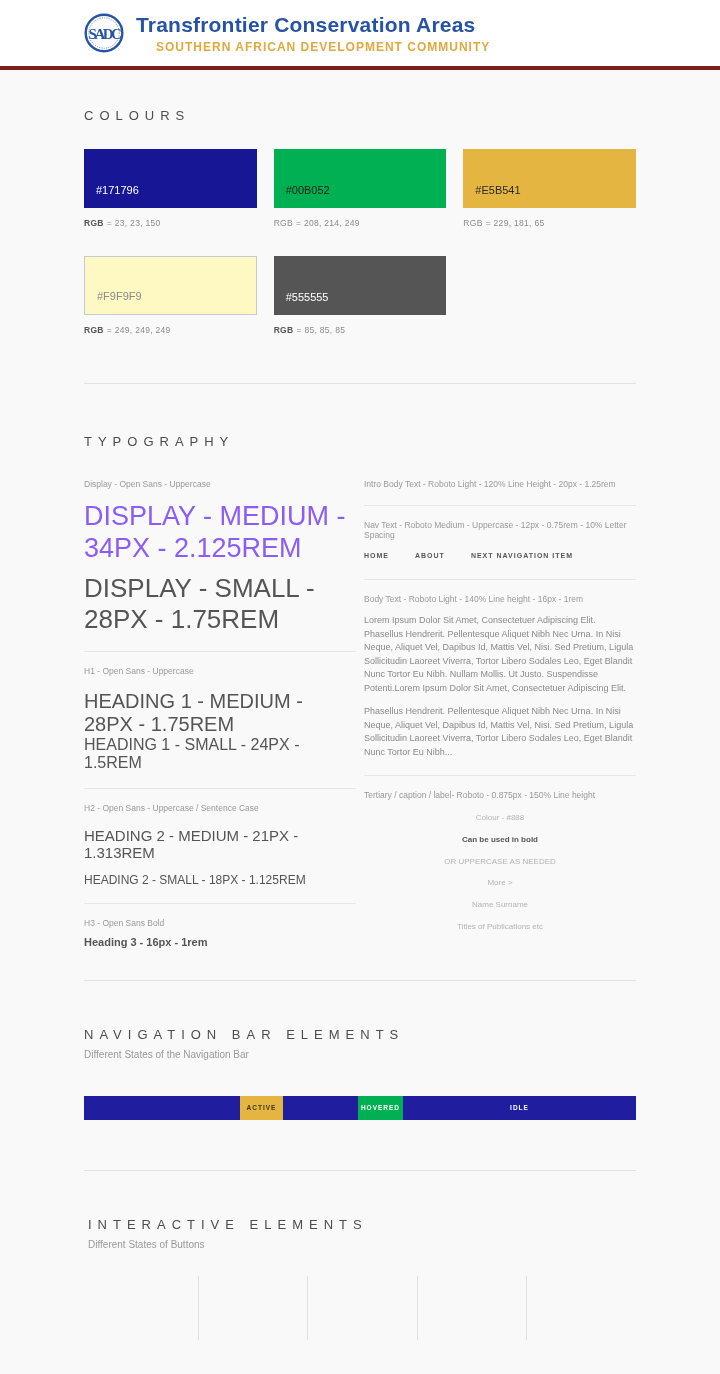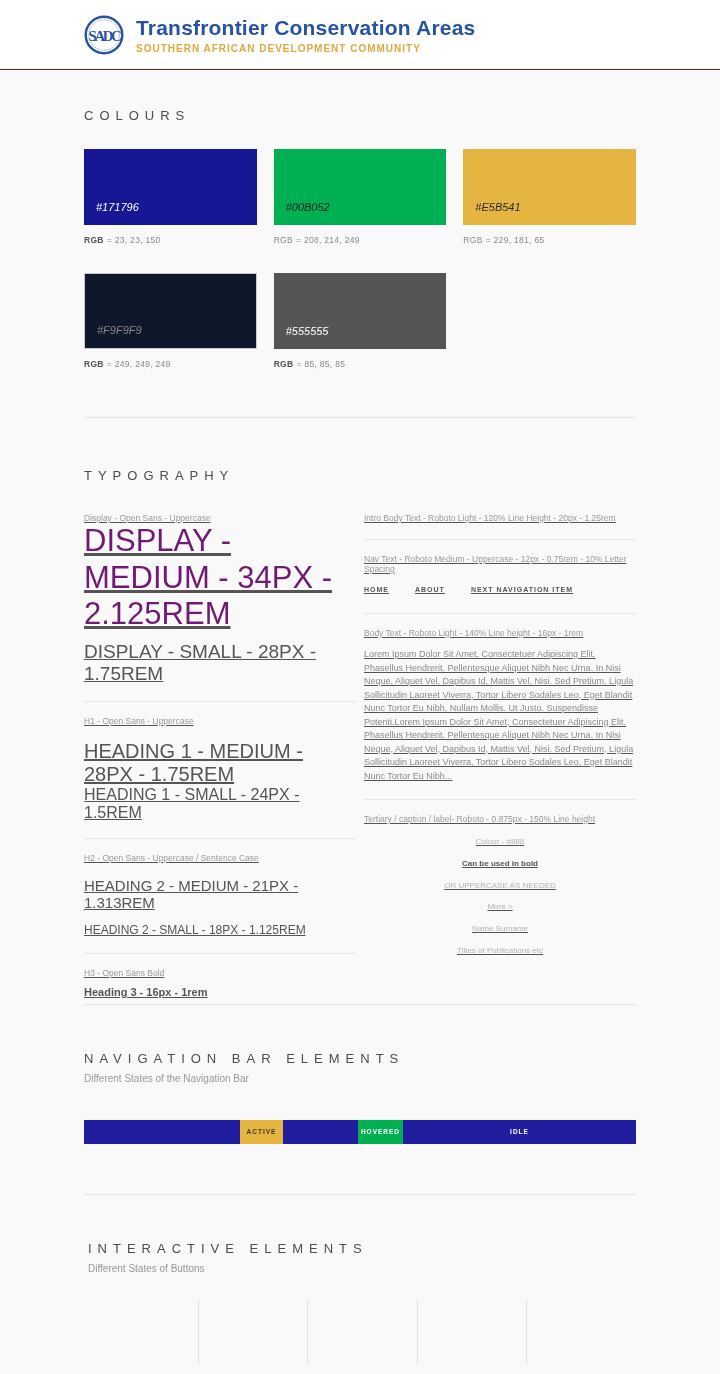--- a/index.html
+++ b/index.html
@@ -5,60 +5,60 @@
   * { margin:0; padding:0; box-sizing:border-box; }
   html,body { width:720px; }
   body {
     min-height:1374px;
     background:#f9f9f9;
     font-family:"Liberation Sans", sans-serif;
     color:#555;
   }
   
   .header {
-    height:70px; background:#fff; border-bottom:1px solid #7f1d1d;
+    height:70px; background:#fff; border-bottom:4px solid #7f1d1d;
     display:flex; align-items:center; padding-left:84px;
   }
   .logo { width:40px; height:40px; flex:0 0 auto; }
   .brand { margin-left:12px; }
   .brand-title { font-size:21px; font-weight:bold; color:#2653a3; letter-spacing:0.2px; }
-  .brand-sub { font-size:10px; font-weight:bold; color:#dfa93e; letter-spacing:1px; margin-top:3px; }
+  .brand-sub { font-size:12px; font-weight:bold; color:#dfa93e; letter-spacing:1px; margin-top:3px;margin-left:20px; }
 
   .content { padding:0 84px; }
 
   .section-title { font-size:13px; letter-spacing:6px; color:#4d4d4d; font-weight:400; }
   .section-sub { font-size:10px; color:#999; margin-top:7px; }
   .rule { border:none; border-top:1px solid #e2e2e2; }
 
   
   .colours { margin-top:38px; }
   .swatch-grid { display:grid; grid-template-columns:repeat(3,1fr); column-gap:17px; margin-top:26px; }
-  .swatch { height:76px; position:relative;font-style:italic; }
+  .swatch { height:59px; position:relative; }
   .swatch.bordered { border:1px solid #c6cad3; }
   .swatch-hex { position:absolute; left:12px; bottom:12px; font-size:11px; }
   .rgb-line { margin-top:10px; font-size:8.5px; color:#8a8a8a; letter-spacing:0.3px; }
   .rgb-label { color:#555; font-weight:bold; margin-right:3px;margin-top:36px; }
 
   
   .typog { margin-top:50px; }
-  .typo-grid { display:grid; grid-template-columns:1fr 1fr; column-gap:8px; margin-top:30px;text-decoration:underline; }
+  .typo-grid { display:grid; grid-template-columns:1fr 1fr; column-gap:8px; margin-top:30px; }
   .spec-label { font-size:8.5px; color:#999; }
   .t-rule { border:none; border-top:1px solid #e7e7e7; margin:16px 0 14px 0; }
-  .disp-m { font-size:31px; color:#701a75; line-height:1.18; font-weight:400; }
-  .disp-s { font-size:19px; color:#555; margin-top:8px; font-weight:400; }
+  .disp-m { font-size:27px; color:#8b5cf6; line-height:1.18; margin-top:12px; font-weight:400; }
+  .disp-s { font-size:26px; color:#555; margin-top:8px; font-weight:400; }
   .h1-m { font-size:20px; color:#555; margin-top:14px; font-weight:400; }
   .h1-s { font-size:16px; color:#555; margin-top:0; font-weight:400; }
   .h2-m { font-size:15px; color:#555; margin-top:14px; font-weight:400; }
   .h2-s { font-size:12px; color:#555; margin-top:12px; font-weight:400; }
   .h3-s { font-size:11px; color:#555; margin-top:8px; font-weight:bold; }
   .intro-body { font-size:11px; line-height:1.32; color:#8a8a8a; margin-top:10px; }
   .nav-items { display:flex; gap:26px; margin-top:12px; }
   .nav-items span { font-size:7px; font-weight:bold; letter-spacing:1px; color:#555; cursor:pointer; }
   .body-copy { font-size:9px; line-height:1.5; color:#8a8a8a; margin-top:10px; }
-  .body-copy + .body-copy { margin-top:0; }
+  .body-copy + .body-copy { margin-top:10px; }
   .tert { margin-top:9px; font-size:8px; line-height:1.6; color:#b3b3b3;text-align:center; }
   .tert.bold { color:#555; font-weight:bold; }
 
   
   .navsec { margin-top:46px; }
   .navbar { margin-top:36px; height:24px; display:flex; }
   .navbar .seg { display:flex; align-items:center; justify-content:center;
     font-size:6.5px; font-weight:bold; letter-spacing:1px; }
   .seg-idle0 { width:156px; }
   .seg-active { width:43px; }
@@ -115,21 +115,21 @@
           <span class="swatch-hex" style="color: rgb(43, 43, 43);">#E5B541</span>
         </div>
         <div class="rgb-line">
           <span class="rgb-label" style="font-weight:normal;color:#8a8a8a">RGB</span><span>=  229, 181, 65</span>
         </div>
       </div>
     </div>
 
     <div class="swatch-grid" style="margin-top:28px">
       <div>
-        <div class="swatch bordered" style="background-color: #0f172a;">
+        <div class="swatch bordered" style="background-color: #fef9c3;">
           <span class="swatch-hex" style="color: rgb(138, 138, 138);">#F9F9F9</span>
         </div>
         <div class="rgb-line">
           <span class="rgb-label">RGB</span><span>=  249, 249, 249</span>
         </div>
       </div>
       <div>
         <div class="swatch" style="background-color: rgb(85, 85, 85);">
           <span class="swatch-hex" style="color: rgb(255, 255, 255);">#555555</span>
         </div>

